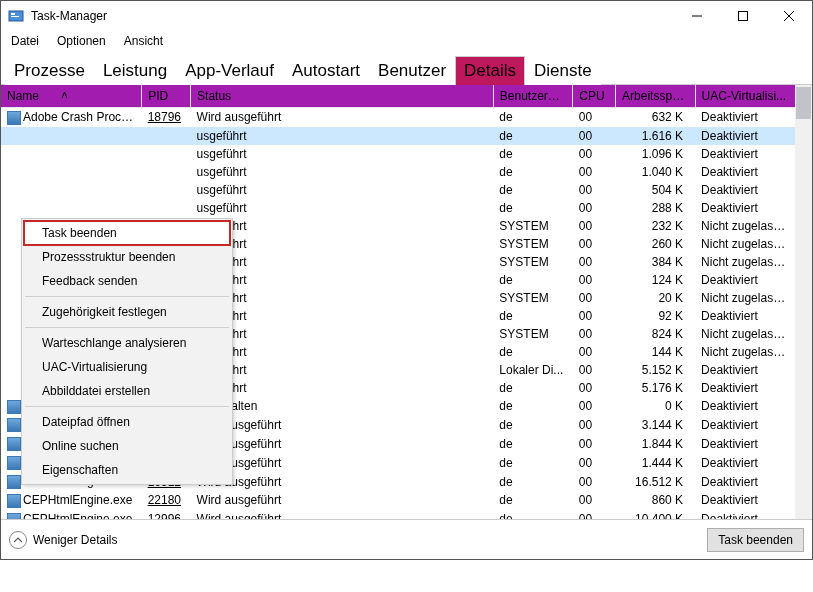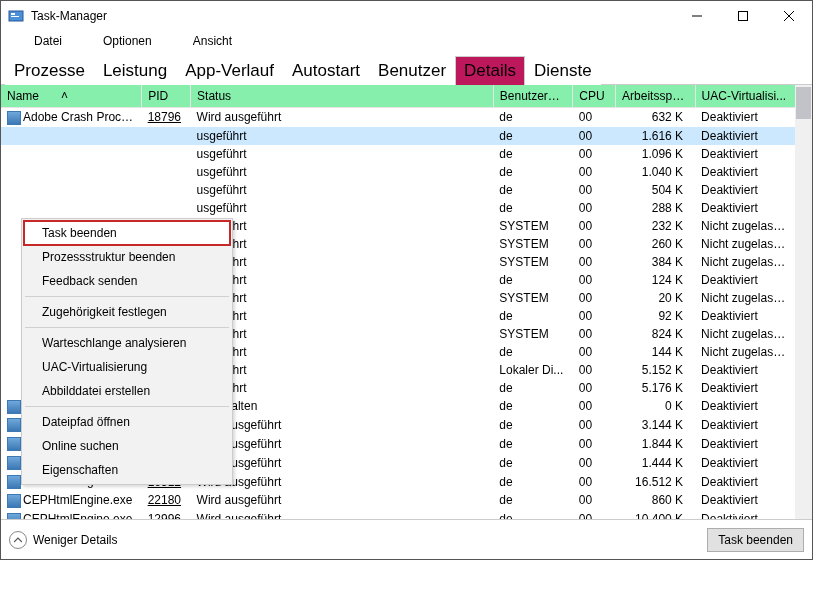--- a/index.html
+++ b/index.html
@@ -4,30 +4,30 @@
 <style>
   * { box-sizing: border-box; }
   html, body { margin: 0; padding: 0; font-family: "Segoe UI", Tahoma, sans-serif; font-size: 12px; color: #000; }
   .window { width: 813px; height: 560px; border: 1px solid #555; display: flex; flex-direction: column; background: #fff; position: relative; }
   .titlebar { height: 30px; display: flex; align-items: center; padding: 0 0 0 6px; }
   .titlebar .icon-slot { width: 18px; height: 18px; display: flex; align-items: center; justify-content: center; margin-right: 6px; }
   .titlebar .title { flex: 1; font-size: 12px; }
   .title-btn { width: 46px; height: 30px; display: flex; align-items: center; justify-content: center; }
   .title-btn svg { display: block; }
   .menubar { height: 20px; display: flex; align-items: center; padding: 0 8px; gap: 14px; font-size: 12px; }
-  .menubar span { padding: 2px 2px; margin-left: 23px; }
+  .menubar span { padding: 2px 2px; }
   .tabs { display: flex; align-items: flex-end; border-bottom: 1px solid #ccc; padding: 4px 4px 0 4px; gap: 0; }
   .tab { padding: 4px 8px; border: 1px solid transparent; border-bottom: none; font-size: 17px; position: relative; top: 1px; background: #fff; }
   .tab.active { border-color: #ccc; background: #be185d; }
   .content { flex: 1; position: relative; overflow: hidden; border-top: none; }
   .scroll-area { position: absolute; inset: 0; overflow: hidden; }
   .vscroll { position: absolute; right: 0; top: 0; bottom: 0; width: 17px; background: #f0f0f0; }
   .vscroll .thumb { position: absolute; left: 1px; right: 1px; top: 2px; height: 32px; background: #c2c3c9; }
   table { border-collapse: collapse; width: calc(100% - 17px); table-layout: fixed; }
-  thead th { text-align: left; font-weight: normal; padding: 4px 6px; border-right: 1px solid #e5e5e5; border-bottom: 1px solid #e5e5e5; background: #86efac; white-space: nowrap; overflow: hidden; text-overflow: ellipsis; font-size: 12px; }
+  thead th { text-align: left; font-weight: normal; padding: 4px 6px; border-right: 1px solid #e5e5e5; border-bottom: 1px solid #e5e5e5; background: #a21caf; white-space: nowrap; overflow: hidden; text-overflow: ellipsis; font-size: 12px; }
   thead th:last-child { border-right: none; }
   tbody td { padding: 2px 6px; white-space: nowrap; overflow: hidden; text-overflow: ellipsis; font-size: 12px; height: 18px; }
   tbody tr.selected td { background: #cce8ff; }
   .col-name { width: 138px; }
   .col-pid { width: 48px; text-align: left; text-decoration: underline; }
   .col-status { width: 297px; margin-left: 26px; }
   .col-user { width: 78px; }
   .col-cpu { width: 42px; }
   .col-mem { width: 78px; }
   .col-uac { width: 98px; }

